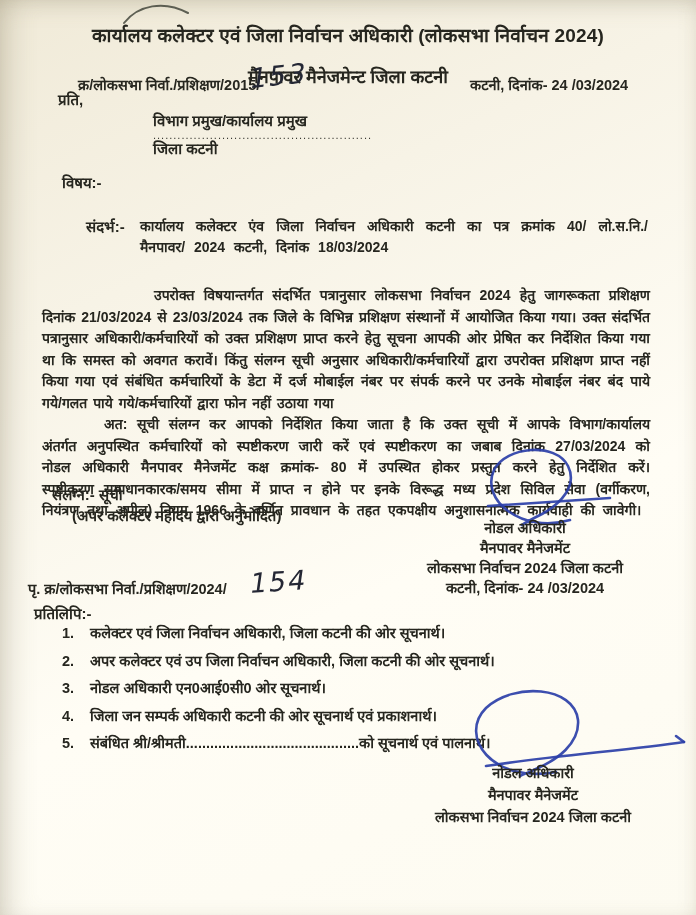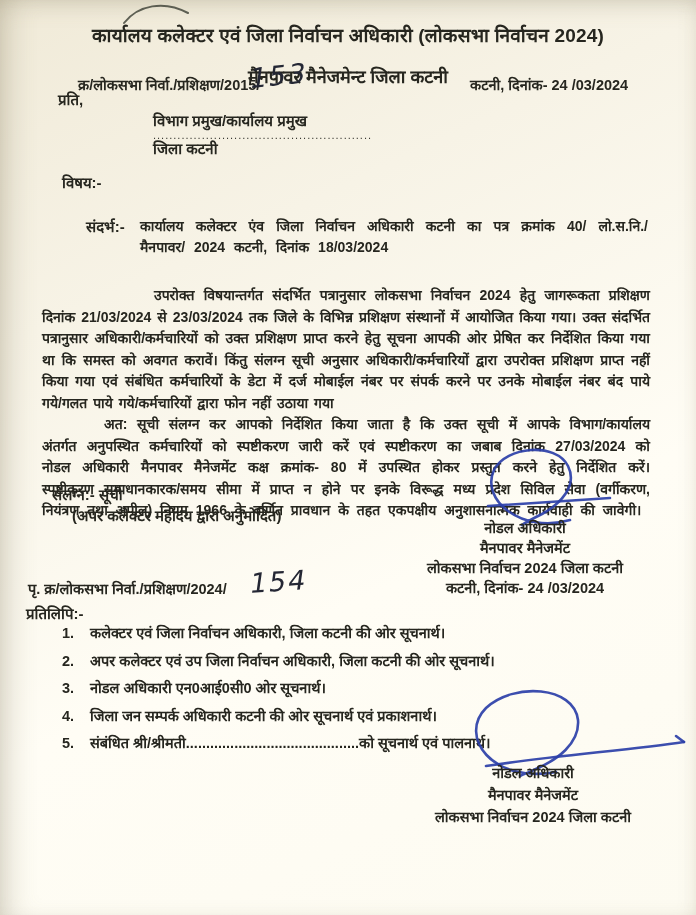--- a/index.html
+++ b/index.html
@@ -39,21 +39,21 @@
   .ref-lbl{left:62px;top:216px;margin-left:24px;}
   .ref-txt{left:140px;top:216px;width:508px;font-size:14px;line-height:21px;text-align:justify;word-spacing:5px;}
   .para{left:42px;top:256px;width:608px;font-size:14px;line-height:21.5px;text-align:justify;word-spacing:2px;margin-top:29px;}
   .para p{margin:0;}
   .para p.p1{text-indent:112px;}
   .para p.p2{text-indent:62px;word-spacing:4px;}
   .encl{left:52px;top:484px;font-size:15px;}
   .approved{left:72px;top:505px;font-size:15px;}
   .signblk1{left:380px;top:518px;width:290px;font-size:14.5px;line-height:20px;text-align:center;}
   .endorse{left:28px;top:578px;font-size:14.5px;}
-  .copylbl{left:26px;top:603px;font-size:15px;}
+  .copylbl{left:34px;top:603px;font-size:15px;}
   .copies{left:62px;top:624px;width:560px;font-size:14.5px;}
   .copyrow{display:flex;margin-bottom:9.5px;line-height:18px;}
   .copyrow .num{width:28px;flex:0 0 28px;}
   .signblk2{left:398px;top:762px;width:270px;font-size:14.5px;line-height:22px;text-align:center;}
   .sig{pointer-events:none;}
   .sig path{fill:none;stroke:#2b3fa8;stroke-width:2.6;stroke-linecap:round;opacity:.92;}
   .penmark path{fill:none;stroke:#3a3d33;stroke-width:2;stroke-linecap:round;opacity:.8;}
 </style>
 </head>
 <body>

